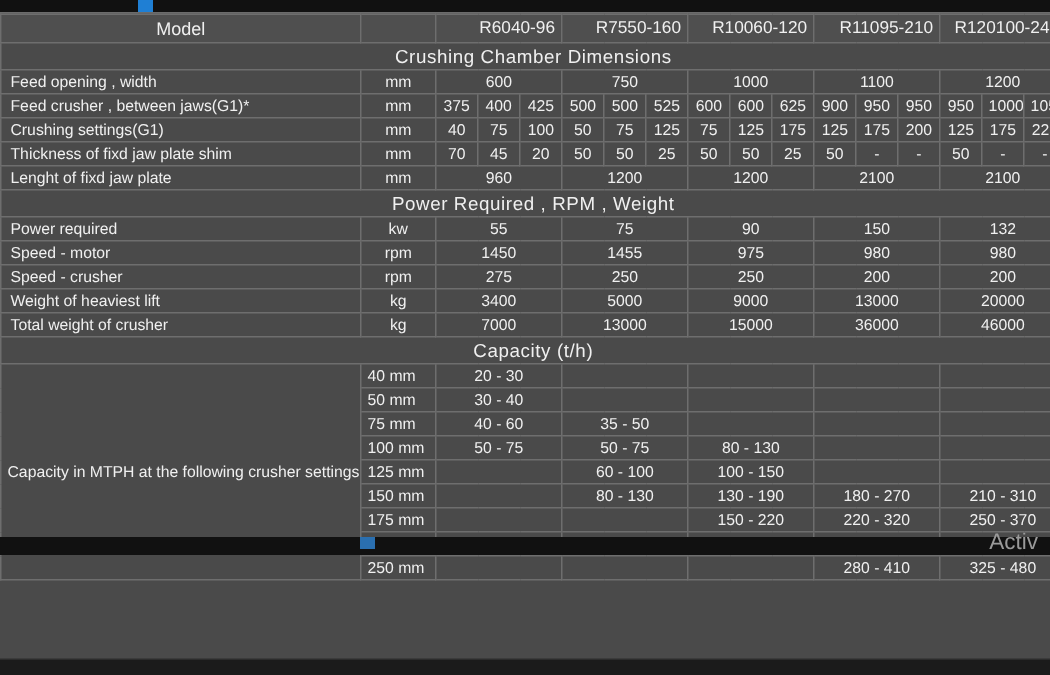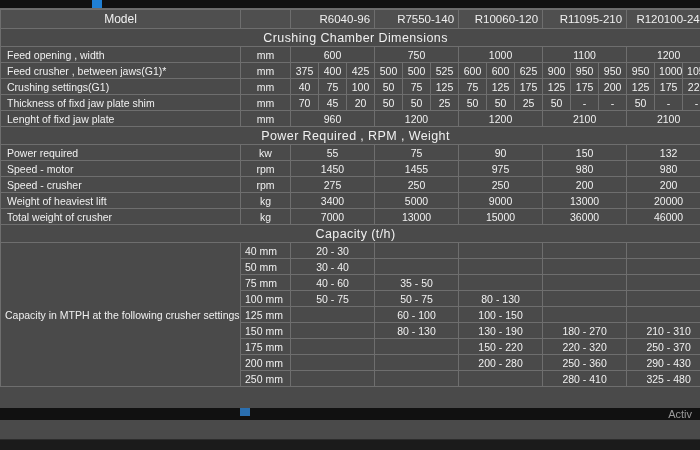--- a/index.html
+++ b/index.html
@@ -2,21 +2,21 @@
 <html><head>
 <meta charset="utf-8">
 <style>
   html,body{margin:0;padding:0;}
   body{
     width:700px;height:450px;overflow:hidden;
     background:#1b1b1b;
     font-family:"Liberation Sans", sans-serif;
     color:#eaeaea;
   }
-  #page{position:relative;width:700px;height:420px;background:#701a75;}
+  #page{position:relative;width:700px;height:370px;background:#701a75;}
 
   
   .sheet{
     position:absolute;left:0;top:8px;width:700px;height:430px;
     background:#4a4a4a;
     border-top:1px solid #6b6b6b;
     border-bottom:1px solid #2c2c2c;
   }
   table{
     border-collapse:collapse;width:700px;table-layout:fixed;
@@ -49,21 +49,21 @@
     position:absolute;left:92px;top:0;width:10px;height:9px;background:#1f7fd4;
   }
   .topbar{
     position:absolute;left:0;top:0;width:700px;height:8px;background:#111;
   }
   
   .bottombar{
     position:absolute;left:0;bottom:0;width:700px;height:12px;background:#111;
   }
   .activate{
-    position:absolute;right:8px;bottom:0px;font-size:11px;color:#9a9a9a;
+    position:absolute;right:8px;bottom:0px;font-size:15px;color:#9a9a9a;
   }
   .tick{
     position:absolute;left:240px;bottom:4px;width:10px;height:8px;background:#2a6fb0;
   }
 </style>
 </head>
 <body>
 
 <div id="page">
   <div class="topbar"></div>
@@ -89,21 +89,21 @@
         <col style="width:28px">
           <col style="width:28px">
           <col style="width:28px">
       </colgroup>
 
       <tbody>
           <tr>
         <td class="hdr">Model</td>
         <td class="hdr"></td>
         <td class="hdr model-name" colspan="3">R6040-96</td>
-        <td class="hdr model-name" colspan="3">R7550-140</td>
+        <td class="hdr model-name" colspan="3">R7550-160</td>
         <td class="hdr model-name" colspan="3">R10060-120</td>
         <td class="hdr model-name" colspan="3">R11095-210</td>
         <td class="hdr model-name" colspan="3">R120100-240</td>
       </tr>
 
       <tr>
         <td class="section" colspan="17">Crushing Chamber Dimensions</td>
       </tr>
 
       <tr>

